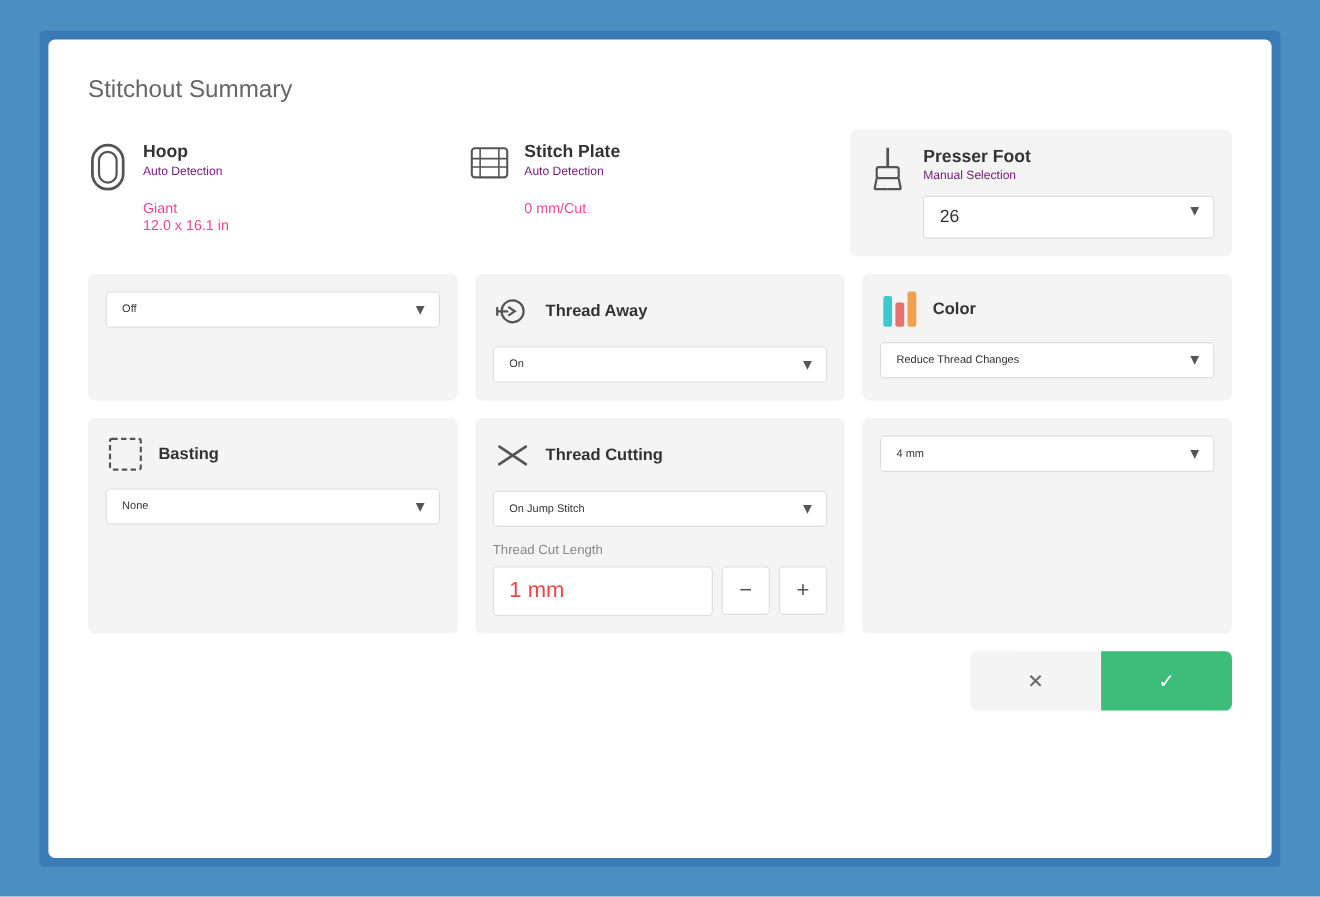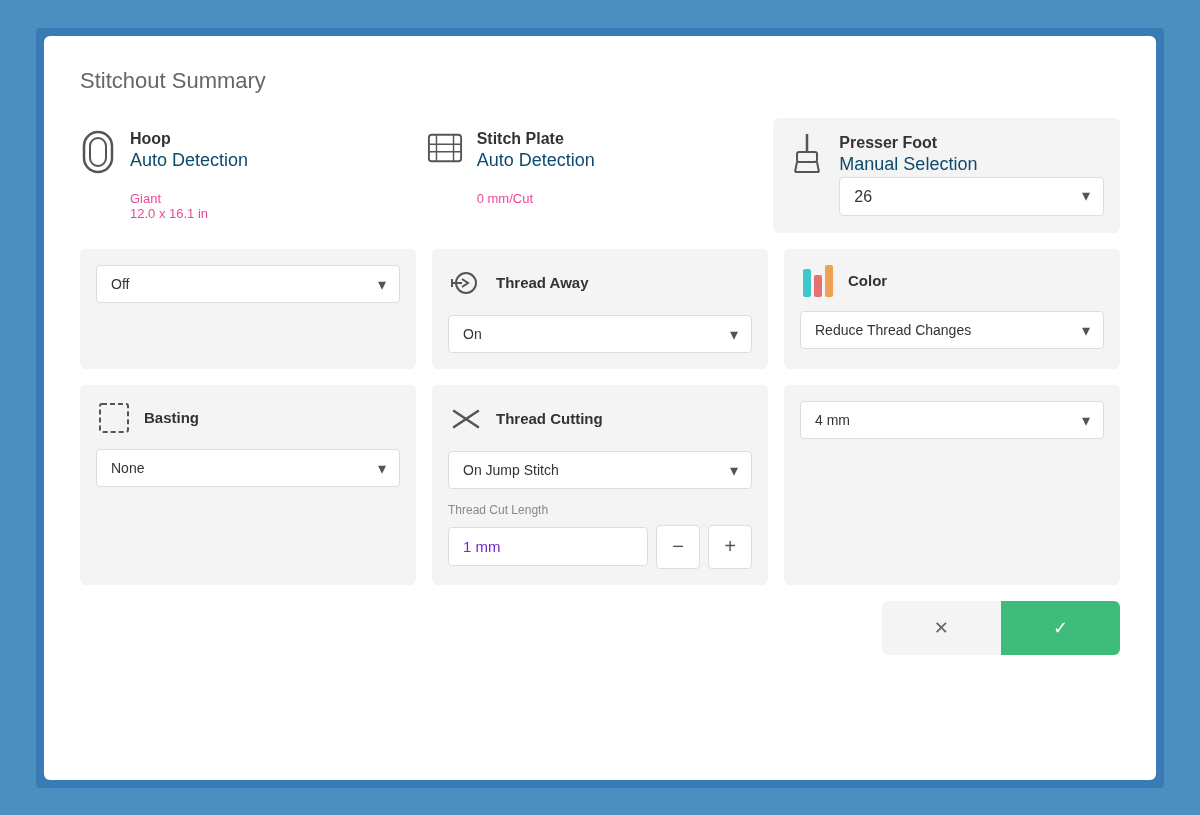--- a/index.html
+++ b/index.html
@@ -56,39 +56,39 @@
       display: flex;
       align-items: center;
       justify-content: center;
     }
     .info-text h3 {
       font-size: 16px;
       font-weight: 600;
       color: #333;
     }
     .info-text p {
-      font-size: 18px;
-      color: #0c4a6e;
+      font-size: 11px;
+      color: #701a75;
       margin-top: 2px;
     }
     .info-text .value {
       font-size: 13px;
       color: #ec4899;
       margin-top: 20px;
     }
     
     .presser-foot-select {
       width: 100%;
       border: 1px solid #ddd;
       border-radius: 4px;
       padding: 10px 14px;
       font-size: 16px;
       color: #333;
       background: #fff;
-      margin-top: 2px;
+      margin-top: 12px;
       appearance: none;
       cursor: pointer;
     }
     .select-wrapper {
       position: relative;
     }
     .select-wrapper::after {
       content: '▾';
       position: absolute;
       right: 14px;
@@ -132,21 +132,21 @@
       transform: translateY(-50%);
       pointer-events: none;
       color: #555;
       font-size: 16px;
     }
     .setting-select {
       width: 100%;
       border: 1px solid #ddd;
       border-radius: 4px;
       padding: 10px 14px;
-      font-size: 14px;
+      font-size: 10px;
       color: #333;
       background: #fff;
       appearance: none;
       cursor: pointer;
     }
     
     .thread-cut-length {
       margin-top: 14px;
     }
     .thread-cut-label {
@@ -157,22 +157,22 @@
     .thread-cut-controls {
       display: flex;
       align-items: center;
       gap: 8px;
     }
     .thread-cut-value {
       background: #fff;
       border: 1px solid #ddd;
       border-radius: 4px;
       padding: 10px 14px;
-      font-size: 15px;
-      color: #6d28d9;
+      font-size: 20px;
+      color: #ef4444;
       flex: 1;
     }
     .stepper-btn {
       background: #fff;
       border: 1px solid #ddd;
       border-radius: 4px;
       width: 44px;
       height: 44px;
       display: flex;
       align-items: center;

